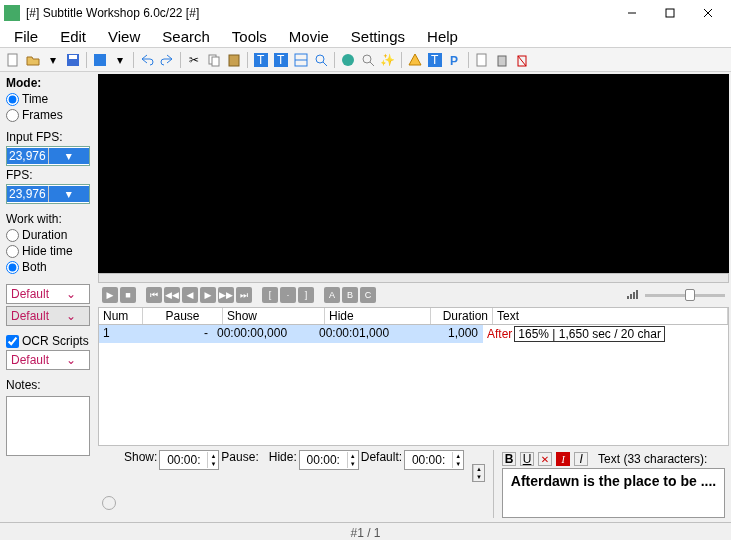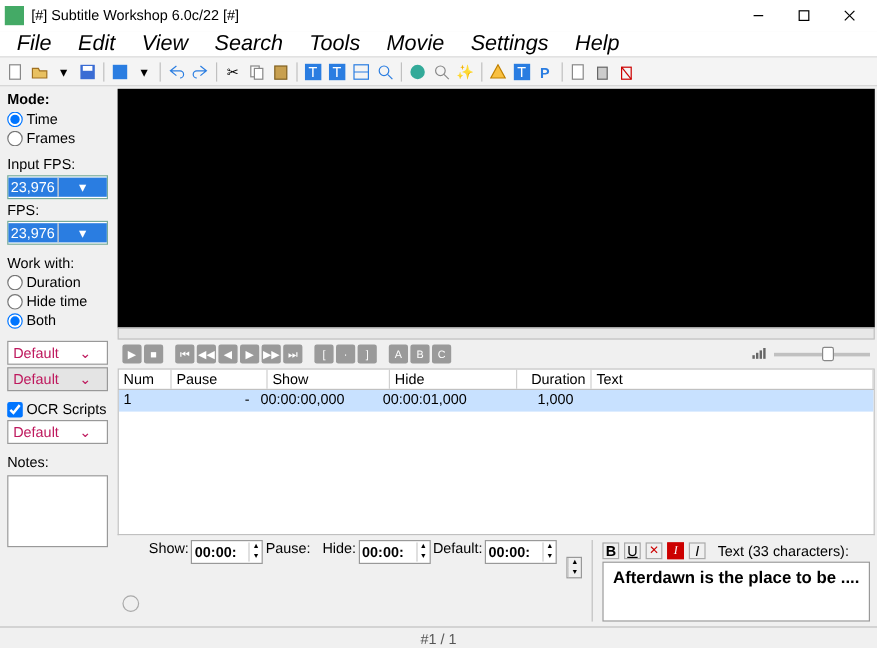--- a/index.html
+++ b/index.html
@@ -4,21 +4,21 @@
 <style>
 * { margin:0; padding:0; box-sizing:border-box; font-family:"Segoe UI",Tahoma,sans-serif; font-size:12px; }
 body { background:#f0f0f0; width:731px; height:540px; overflow:hidden; display:flex; flex-direction:column; }
 .titlebar { height:26px; background:#fff; display:flex; align-items:center; padding:0 4px; }
 .titlebar .icon { width:16px; height:16px; background:#4a6; margin-right:6px; display:inline-block; }
 .titlebar .title { flex:1; color:#000; font-size:12px; }
 .winbtns { display:flex; gap:0; }
 .winbtn { width:38px; height:22px; display:flex; align-items:center; justify-content:center; }
 .winbtn svg { width:10px; height:10px; }
 .menubar { height:22px; background:#fff; display:flex; align-items:center; padding:0 4px; gap:2px; border-bottom:1px solid #d0d0d0; }
-.menuitem { padding:2px 10px; font-size:18px;font-style:italic; }
+.menuitem { padding:2px 10px; font-size:15px; }
 .toolbar { height:24px; background:#f4f4f4; display:flex; align-items:center; padding:2px 4px; gap:2px; border-bottom:1px solid #d0d0d0; }
 .tbtn { width:18px; height:18px; display:flex; align-items:center; justify-content:center; }
 .tsep { width:1px; height:16px; background:#c0c0c0; margin:0 2px; }
 .mainrow { flex:1; display:flex; overflow:hidden; }
 .leftpanel { width:96px; background:#f0f0f0; padding:4px 6px; display:flex; flex-direction:column; gap:2px; }
 .lbl { font-size:12px; color:#000; }
 .bold { font-weight:bold; }
 .radio { display:flex; align-items:center; gap:3px; }
 .radio input { margin:0; }
 .combo { height:20px; display:flex; align-items:center; border:1px solid #7a9; background:#fff; }
@@ -43,21 +43,21 @@
 .gridhead { height:18px; background:#fff; border:1px solid #c0c0c0; display:flex; margin:0 2px; }
 .gcol { border-right:1px solid #d0d0d0; padding:1px 4px; font-size:12px; }
 .gridbody { background:#fff; border:1px solid #c0c0c0; border-top:none; flex:1; margin:0 2px; overflow:hidden; }
 .grow { display:flex; background:#c8e1ff; height:18px; }
 .gcell { padding:1px 4px; font-size:12px; border-right:1px solid transparent; }
 .badge { background:#fff; border:1px solid #333; padding:0 3px; font-size:12px; white-space:nowrap; }
 .redtxt { color:#c00; }
 .bottompanel { height:76px; display:flex; padding:4px; gap:8px; margin:0 2px; }
 .timecol { display:flex; flex-direction:row; gap:2px; }
 .timefield { display:flex; align-items:center; border:1px solid #999; background:#fff; height:20px; width:60px; }
-.timefield span { flex:1; padding:0 2px; font-weight:bold; }
+.timefield span { flex:1; padding:0 2px; font-weight:normal;text-align:center; }
 .spin { display:flex; flex-direction:column; }
 .spin div { font-size:6px; line-height:8px; padding:0 2px; border-left:1px solid #ccc; }
 .txtedit { flex:1; display:flex; flex-direction:column; }
 .txttools { display:flex; align-items:center; gap:4px; padding:2px 0; }
 .fmtbtn { width:14px; height:14px; border:1px solid #aaa; display:flex; align-items:center; justify-content:center; font-size:10px; font-family:serif; }
 .txtbox { flex:1; border:1px solid #999; background:#fff; padding:4px; font-weight:bold; text-align:center; font-size:14px; }
 .statusbar { height:18px; background:#f0f0f0; border-top:1px solid #c0c0c0; display:flex; align-items:flex-end; justify-content:center; font-size:11px; color:#555; }
 .circ { width:14px; height:14px; border:1px solid #aaa; border-radius:50%; }
 </style>
 </head>
@@ -307,33 +307,37 @@
         </div>
       <div class="vol">
         <div class="bars"><span style="height:3px"></span><span style="height:5px"></span><span style="height:7px"></span><span style="height:9px"></span></div>
         <div class="slider">
             <div class="thumb"></div>
           </div>
       </div>
     </div>
     <div class="gridhead">
       <div class="gcol" style="width:44px">Num</div>
-      <div class="gcol" style="width:80px;text-align:left">Pause</div>
+      <div class="gcol" style="width:80px;text-align:center">Pause</div>
       <div class="gcol" style="width:102px">Show</div>
       <div class="gcol" style="width:106px">Hide</div>
       <div class="gcol" style="width:62px;text-align:right">Duration</div>
       <div class="gcol" style="flex:1">Text</div>
     </div>
     <div class="gridbody">
       <div class="grow">
         <div class="gcell" style="width:34px">1</div>
         <div class="gcell" style="width:80px;text-align:right">-</div>
         <div class="gcell" style="width:102px">00:00:00,000</div>
         <div class="gcell" style="width:106px">00:00:01,000</div>
         <div class="gcell" style="width:62px;text-align:right">1,000</div>
+        <div class="gcell" style="flex:1;display:flex;align-items:center;gap:2px;background:#fff">
+          <span class="redtxt">After</span>
+            <span class="badge">165%  |  1,650 sec / 20 char</span>
+        </div>
       </div>
     </div>
     <div class="bottompanel">
       <div style="width:14px;display:flex;align-items:flex-end;padding-bottom:8px">
           <div class="circ"></div>
         </div>
       <div class="timecol">
         <span class="lbl">Show:</span>
         <div class="timefield">
             <span>00:00:</span>

